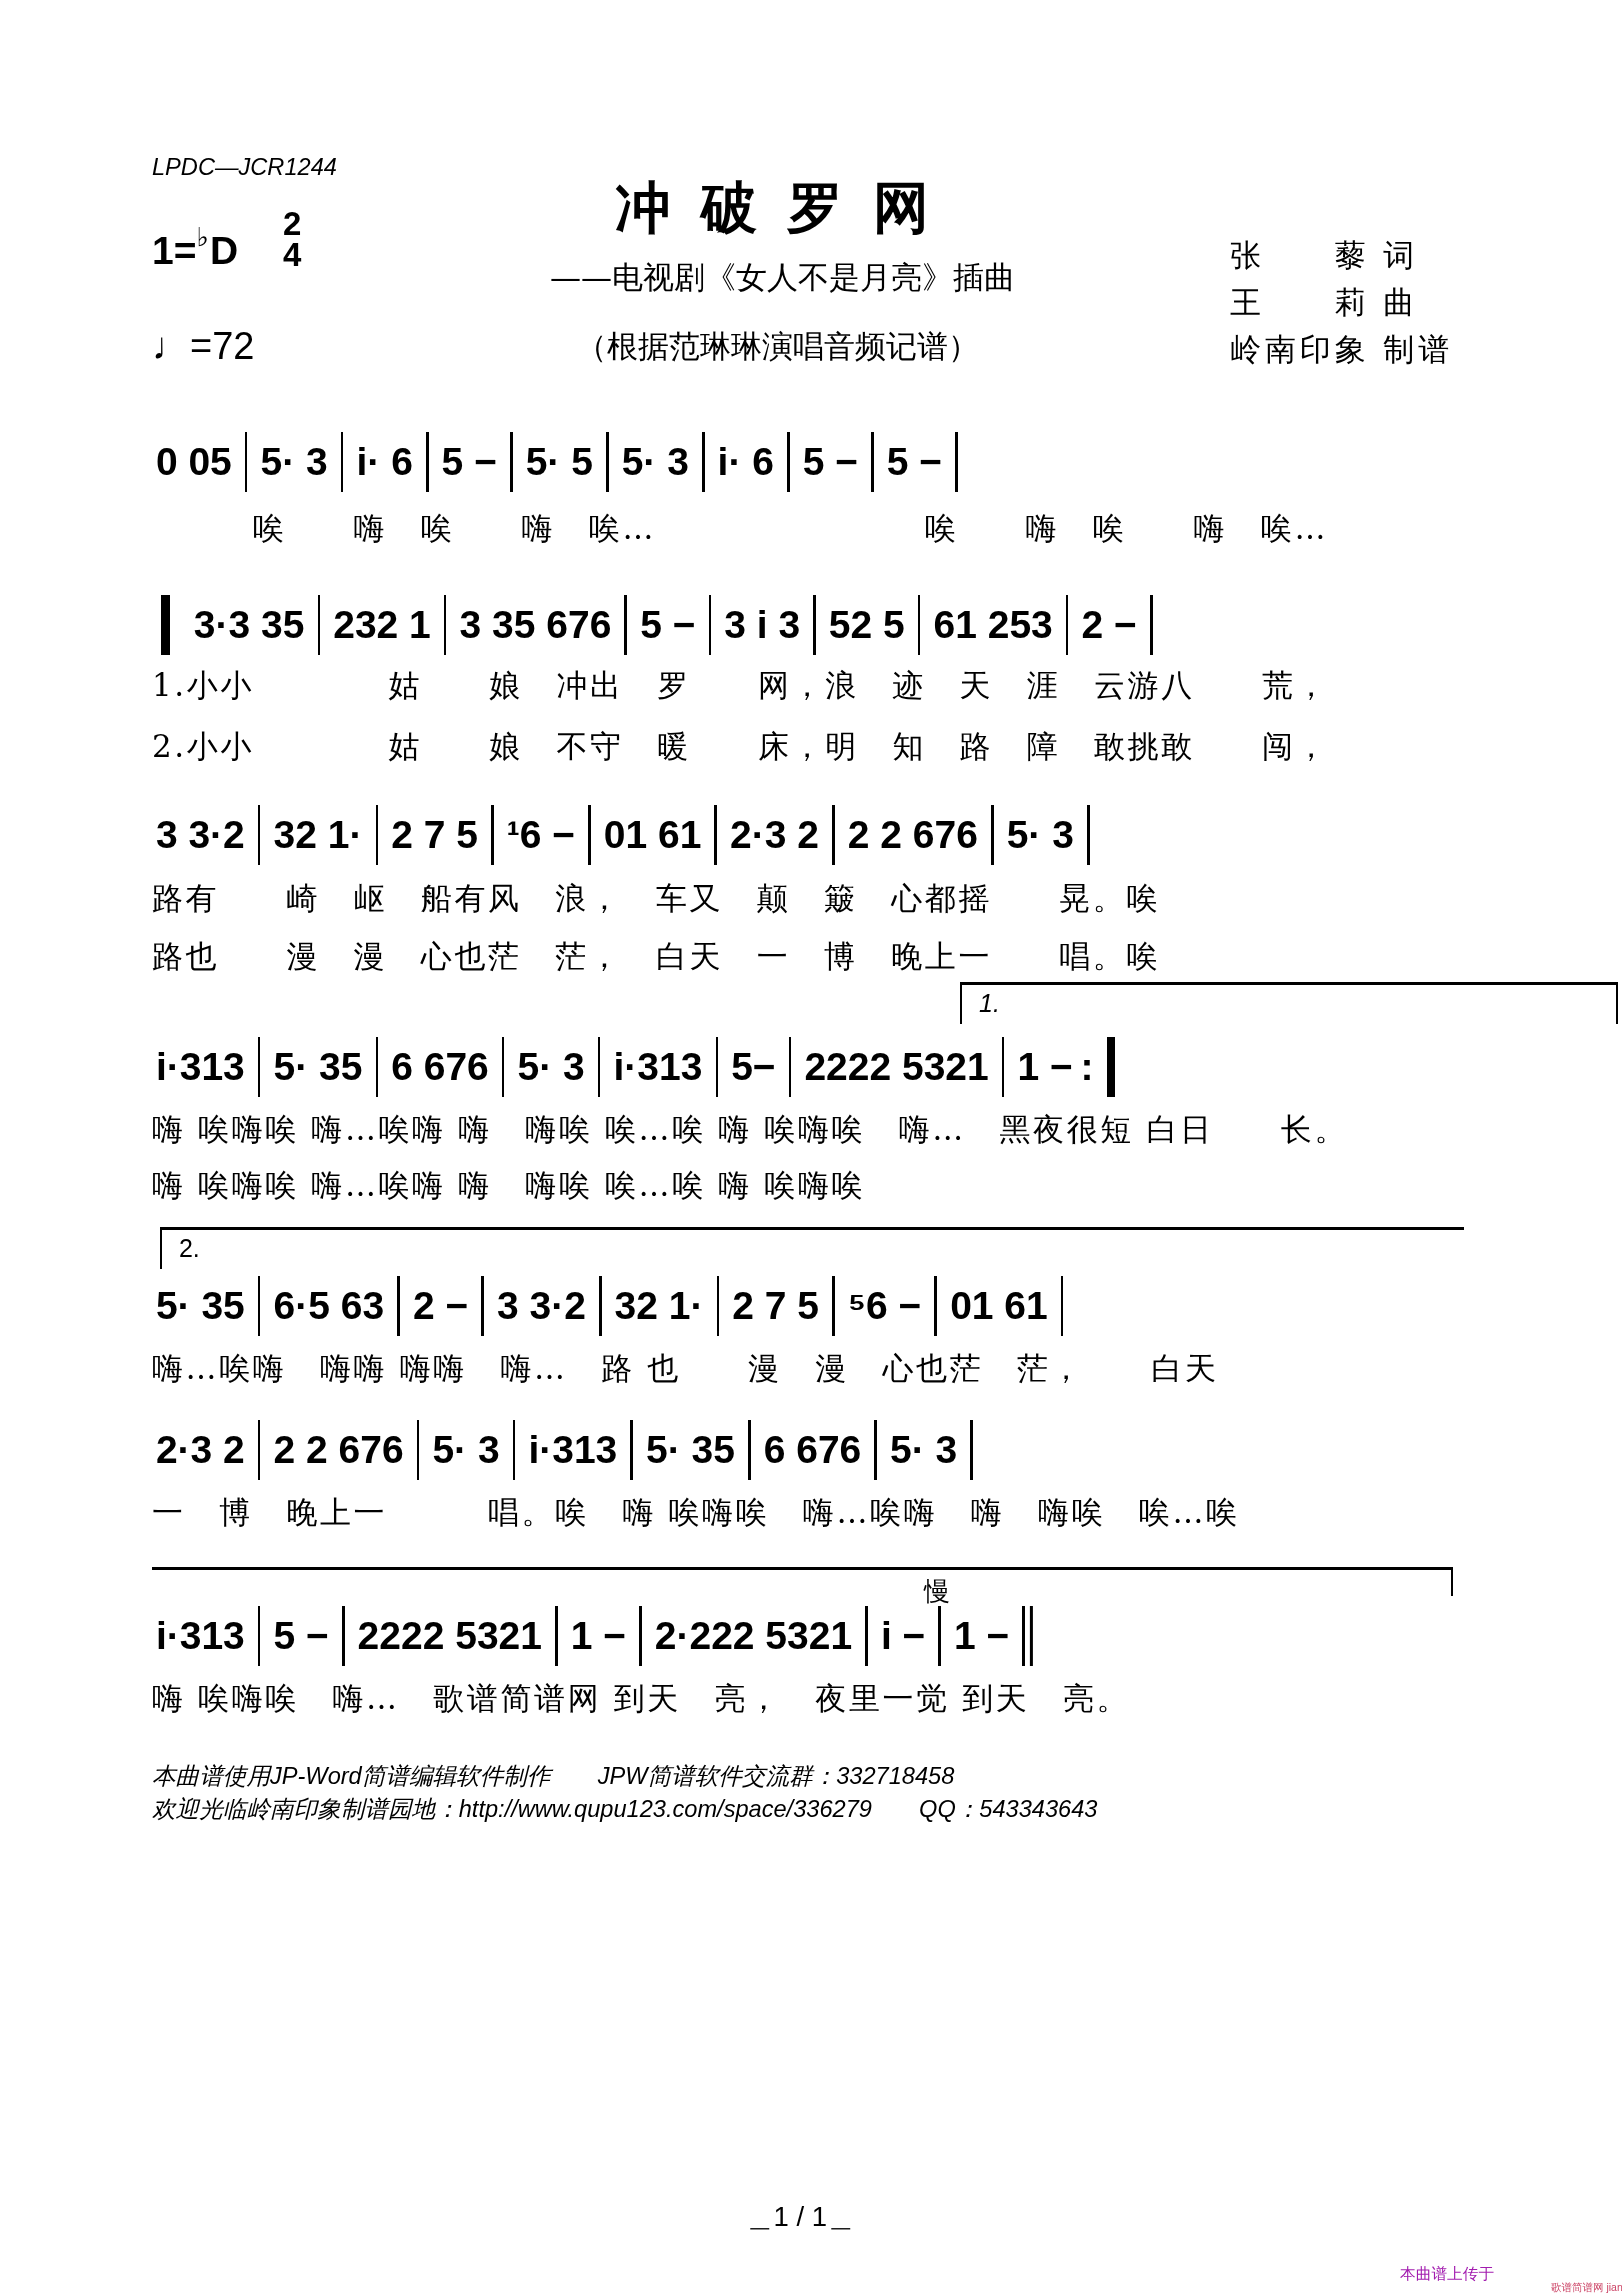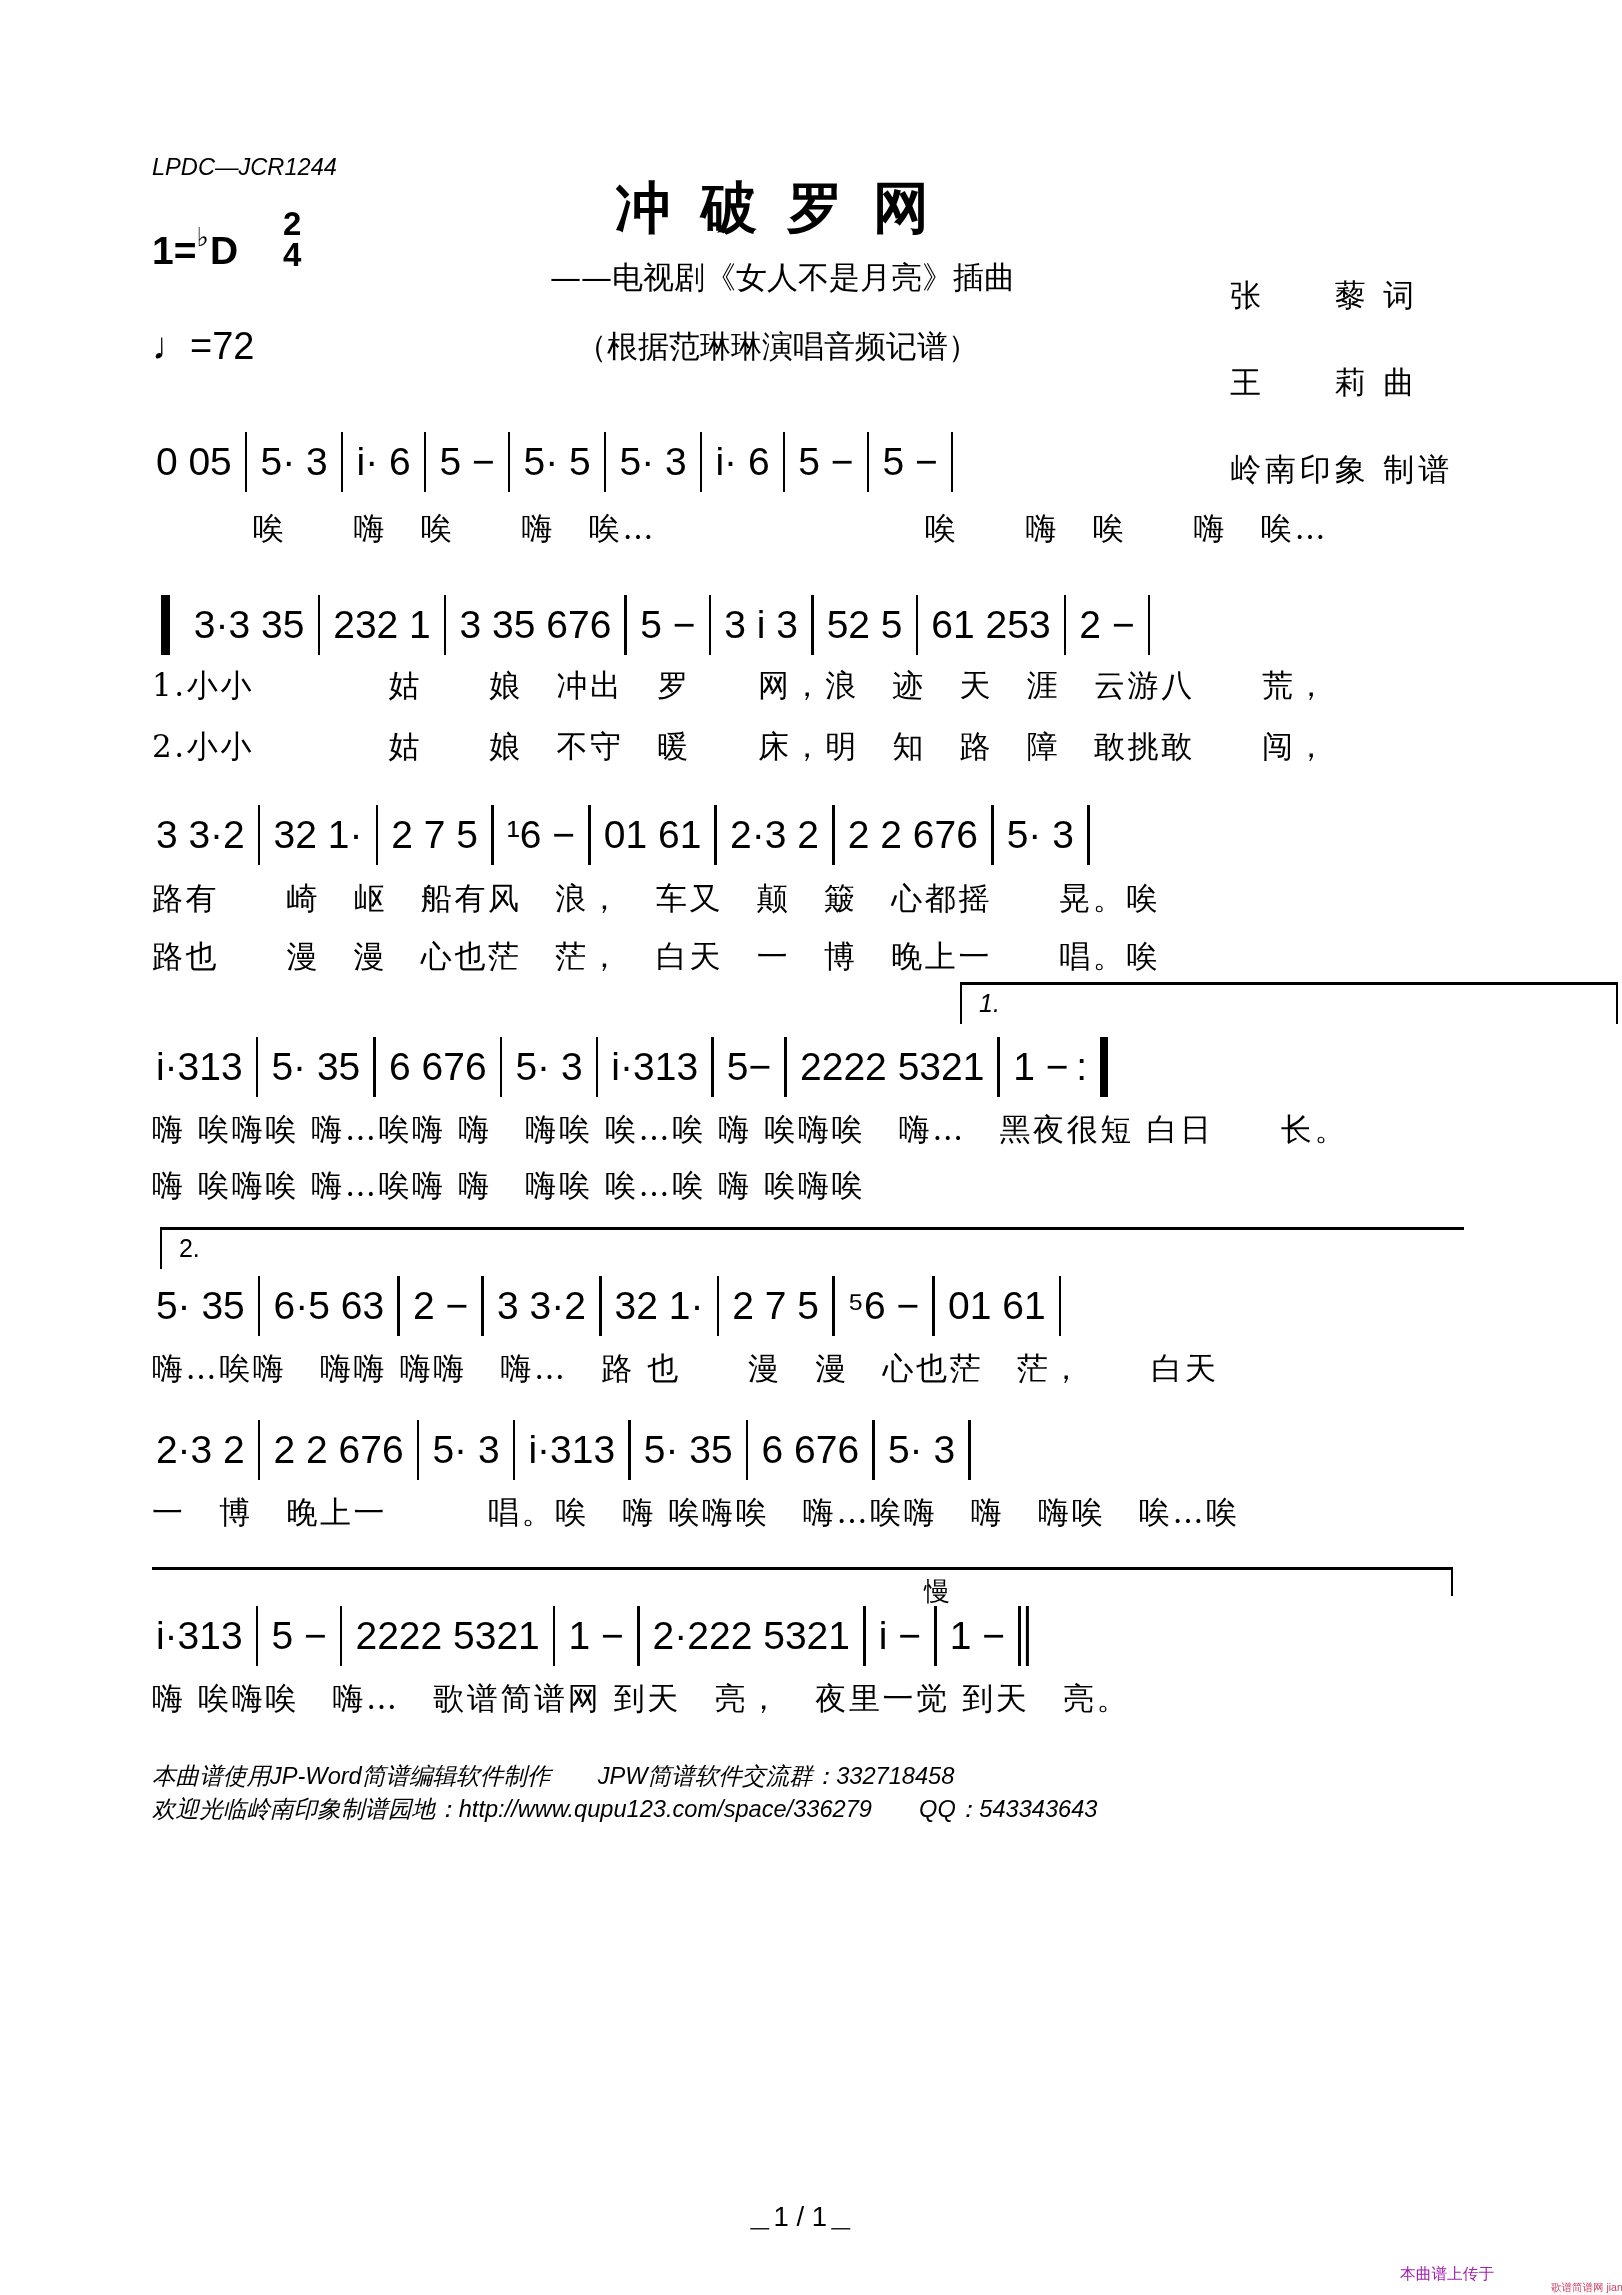--- a/index.html
+++ b/index.html
@@ -10,25 +10,25 @@
   .title { left: 615px; top: 171px; font-size: 56px; font-weight: bold; letter-spacing: 30px;
            font-family: "DejaVu Serif", serif; }
   .subtitle { left: 550px; top: 257px; font-size: 31px; font-family: "DejaVu Serif", serif; }
   .note { left: 576px; top: 326px; font-size: 31px; font-family: "DejaVu Serif", serif; }
   .key { left: 152px; top: 222px; font-size: 39px; font-weight: bold; }
   .key sup { font-size: 26px; vertical-align: 18.3px; margin-right: 1.3px; }
   .ts { left: 283px; top: 208px; font-size: 33px; font-weight: bold; line-height: 31px; text-align: center; }
   .ts span { display: block; }
   .tempo { left: 152px; top: 325px; font-size: 38px; }
   .credits { left: 1230px; top: 232px; font-size: 31px; line-height: 47px; font-family: "DejaVu Serif", serif; }
-  .credits div { letter-spacing: 3.9px; margin-top: 40px; }
+  .credits div { letter-spacing: 3.9px; }
 
   .row { position: absolute; left: 152px; width: 1322px; }
   .notes-line { position: absolute; left: 0; top: 0; height: 65px; width: 1322px; display: flex; align-items: center; }
-  .notes-line .seg { font-size: 39px; font-weight: normal; padding: 0 3.9px; font-family: "Liberation Sans Narrow", "Liberation Sans", sans-serif; text-align: center; }
+  .notes-line .seg { font-size: 39px; font-weight: bold; padding: 0 3.9px; font-family: "Liberation Sans Narrow", "Liberation Sans", sans-serif; text-align: center; }
   .bar { display: inline-block; width: 2.6px; height: 60px; background: #000; margin: 0 9.2px; }
   .bar.thick { width: 7.9px; }
   .bar.double { width: 2.6px; box-shadow: 7.9px 0 0 0 #000; margin-right: 17px; }
   .bar.rep-start { width: 9.2px; box-shadow: 13px 0 0 -6.5px #000; margin-right: 19.6px; }
   .lyric { position: absolute; left: 0; font-size: 31px; font-family: "DejaVu Serif", serif; letter-spacing: 2.6px; }
   .volta { position: absolute; border-top: 3.3px solid #000; border-left: 2.6px solid #000; height: 39px; }
   .volta .num { position: absolute; left: 17px; top: 3.9px; font-size: 25px; font-style: italic; }
   .volta.closed { border-right: 2.6px solid #000; }
 
   .footer { left: 152px; font-size: 23.6px; font-style: italic; }

